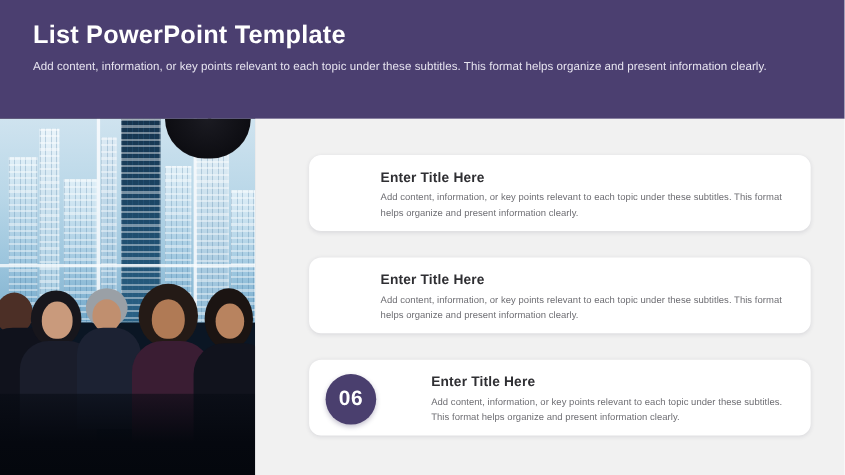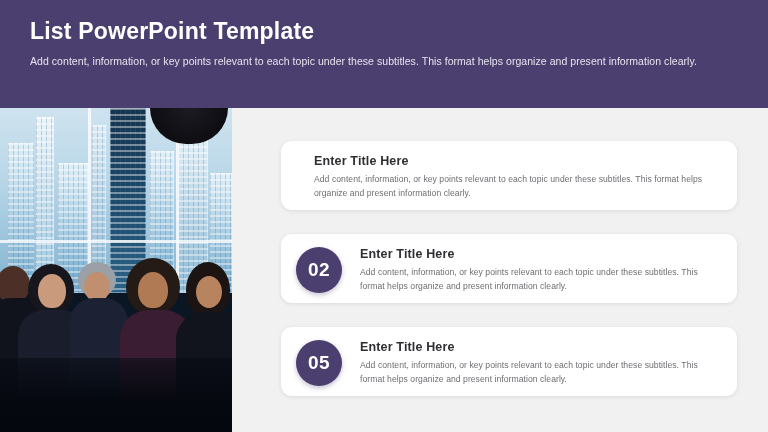--- a/index.html
+++ b/index.html
@@ -206,20 +206,21 @@
     display: flex;
     align-items: center;
     justify-content: center;
     box-shadow: 0 2px 5px rgba(40,30,80,.28);
     margin-top: 1px;
   }
   .card-text {
     flex: 1 1 auto;
     padding-left: 18px;
     padding-top: 1px;
+    margin-left: 32px;
   }
   .card-title {
     font-size: 12.5px;
     font-weight: bold;
     color: #2f2f33;
     letter-spacing: .15px;
     margin: 0 0 4px 0;
     line-height: 1.2;
   }
   .card-body {
@@ -303,29 +304,28 @@
     <div class="cards">
 
       <div class="card">
         <div class="card-text">
           <p class="card-title">Enter Title Here</p>
           <p class="card-body">Add content, information, or key points relevant to each topic under these subtitles. This format helps organize and present information clearly.</p>
         </div>
       </div>
 
       <div class="card">
-        <div class="badge">02</div>
         <div class="card-text">
           <p class="card-title">Enter Title Here</p>
           <p class="card-body">Add content, information, or key points relevant to each topic under these subtitles. This format helps organize and present information clearly.</p>
         </div>
       </div>
 
       <div class="card">
-        <div class="badge">05</div>
+        <div class="badge">06</div>
         <div class="card-text">
           <p class="card-title">Enter Title Here</p>
           <p class="card-body">Add content, information, or key points relevant to each topic under these subtitles. This format helps organize and present information clearly.</p>
         </div>
       </div>
 
     </div>
   </div>
 
 </div>

